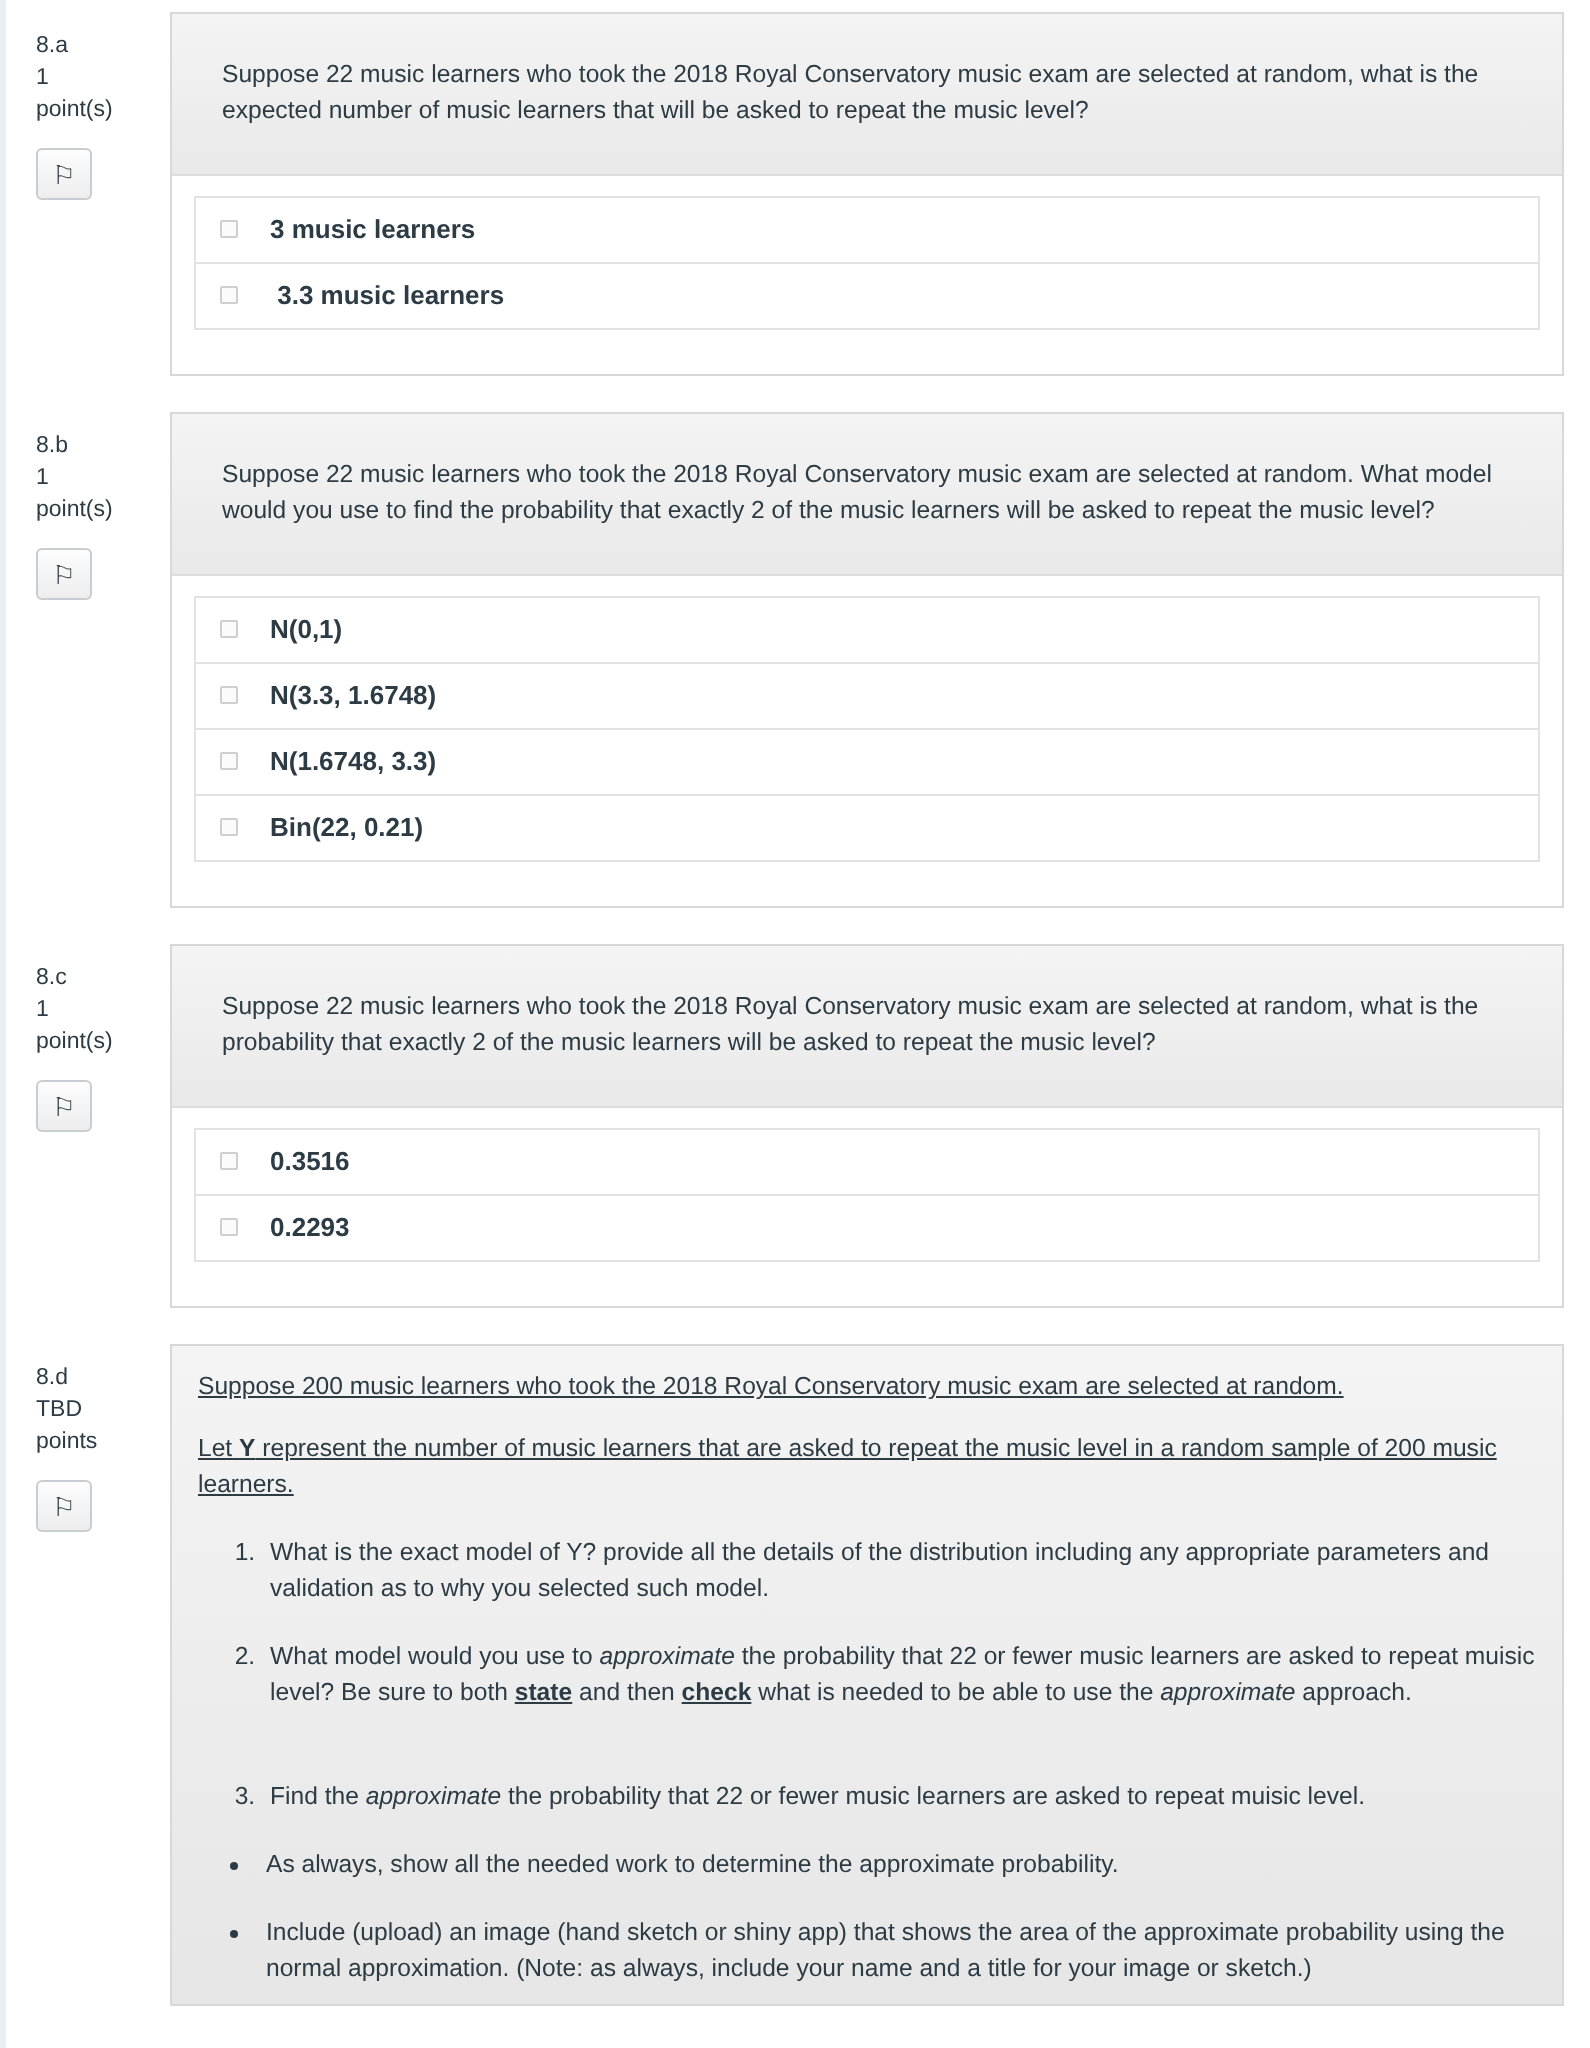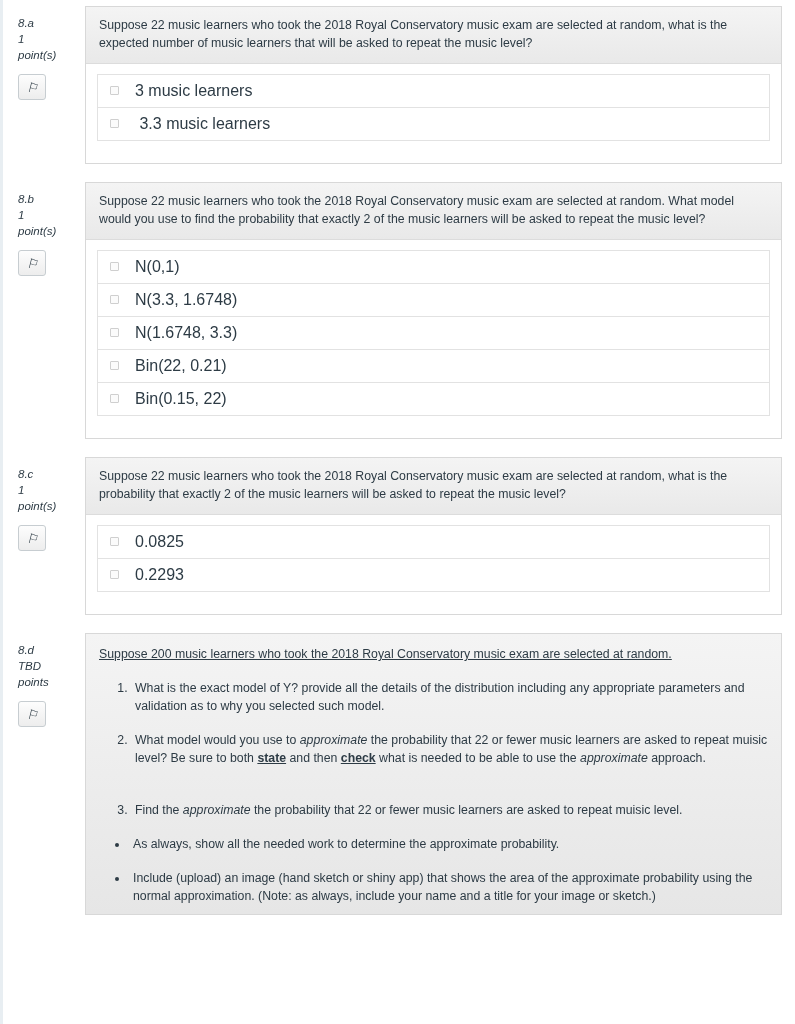--- a/index.html
+++ b/index.html
@@ -30,21 +30,20 @@
     display: flex;
     align-items: flex-start;
     box-sizing: border-box;
   }
 
   .q-side {
     width: 82px;
     flex: 0 0 82px;
     box-sizing: border-box;
     padding: 9px 0 0 15px;
-    font-style: italic;
   }
   .q-side .q-name,
   .q-side .q-pts-num,
   .q-side .q-pts-word {
     font-size: 11.5px;
     line-height: 16px;
     color: #2d3b45;
     white-space: nowrap;
   }
   .flag-btn {
@@ -76,21 +75,21 @@
   }
 
   .q-header {
     background: linear-gradient(#f4f4f4, #e9e9e9);
     border-bottom: 1px solid #dcdcdc;
     padding: 9px 13px 11px 13px;
     font-size: 12.3px;
     line-height: 18px;
     color: #2d3b45;
   }
-  .q-header p { margin: 0; }
+  .q-header p { margin: 12px; }
 
   .q-answers {
     padding: 10px 11px 22px 11px;
     background: #fff;
   }
   .answer-list {
     border: 1px solid #e2e2e2;
     border-bottom: none;
     box-sizing: border-box;
   }
@@ -109,24 +108,25 @@
     flex: 0 0 9px;
     box-sizing: border-box;
     border: 1px solid #cfcfcf;
     background: #fbfbfb;
     border-radius: 1px;
     margin-right: 16px;
     position: relative;
     top: -1px;
   }
   .ans-text {
-    font-size: 16px;
+    font-size: 13px;
     line-height: 16px;
     color: #2d3b45;
     white-space: pre;
+    font-weight: bold;
   }
 
   
   .q-main.essay {
     border: 1px solid #d8d8d8;
     background: linear-gradient(#f4f4f4, #e6e6e6);
   }
   .essay-body {
     padding: 11px 13px 0 13px;
     font-size: 12.3px;
@@ -212,24 +212,20 @@
             <span class="ans-text">N(3.3, 1.6748)</span>
           </div>
           <div class="answer-row">
             <span class="ans-box"></span>
             <span class="ans-text">N(1.6748, 3.3)</span>
           </div>
           <div class="answer-row">
             <span class="ans-box"></span>
             <span class="ans-text">Bin(22, 0.21)</span>
           </div>
-          <div class="answer-row">
-            <span class="ans-box"></span>
-            <span class="ans-text">Bin(0.15, 22)</span>
-          </div>
         </div>
       </div>
     </div>
   </div>
 
   <div class="gap-a"></div>
 
   <div class="question">
     <div class="q-side">
       <div class="q-name">8.c</div>
@@ -240,21 +236,21 @@
       </div>
     </div>
     <div class="q-main">
       <div class="q-header">
         <p>Suppose 22 music learners who took the 2018 Royal Conservatory music exam are selected at random, what is the probability that exactly 2 of the music learners will be asked to repeat the music level?</p>
       </div>
       <div class="q-answers">
         <div class="answer-list">
           <div class="answer-row">
             <span class="ans-box"></span>
-            <span class="ans-text">0.0825</span>
+            <span class="ans-text">0.3516</span>
           </div>
           <div class="answer-row">
             <span class="ans-box"></span>
             <span class="ans-text">0.2293</span>
           </div>
         </div>
       </div>
     </div>
   </div>
 
@@ -265,20 +261,21 @@
       <div class="q-name">8.d</div>
       <div class="q-pts-num">TBD</div>
       <div class="q-pts-word">points</div>
       <div class="flag-btn">
         <span class="flag-glyph">⚐</span>
       </div>
     </div>
     <div class="q-main essay">
       <div class="essay-body">
         <p>Suppose 200 music learners who took the 2018 Royal Conservatory music exam are selected at random.</p>
+        <p><span>Let </span><b>Y</b><span> represent the number of music learners that are asked to repeat the music level in a random sample of 200 music learners.</span></p>
         <ol>
           <li>What is the exact model of Y? provide all the details of the distribution including any appropriate parameters and validation as to why you selected such model.</li>
           <li><span>What model would you use to </span><em>approximate</em><span> the probability that 22 or fewer music learners are asked to repeat muisic level?  Be sure to both </span><u class="bu">state</u><span> and then </span><u class="bu">check</u><span> what is needed to be able to use the </span><em>approximate</em><span> approach.</span></li>
         </ol>
         <div class="spacer-sm"></div>
         <ol start="3">
           <li><span>Find the </span><em>approximate</em><span> the probability that 22 or fewer music learners are asked to repeat muisic level.</span></li>
         </ol>
         <ul>
           <li>As always, show all the needed work to determine the approximate probability.</li>

